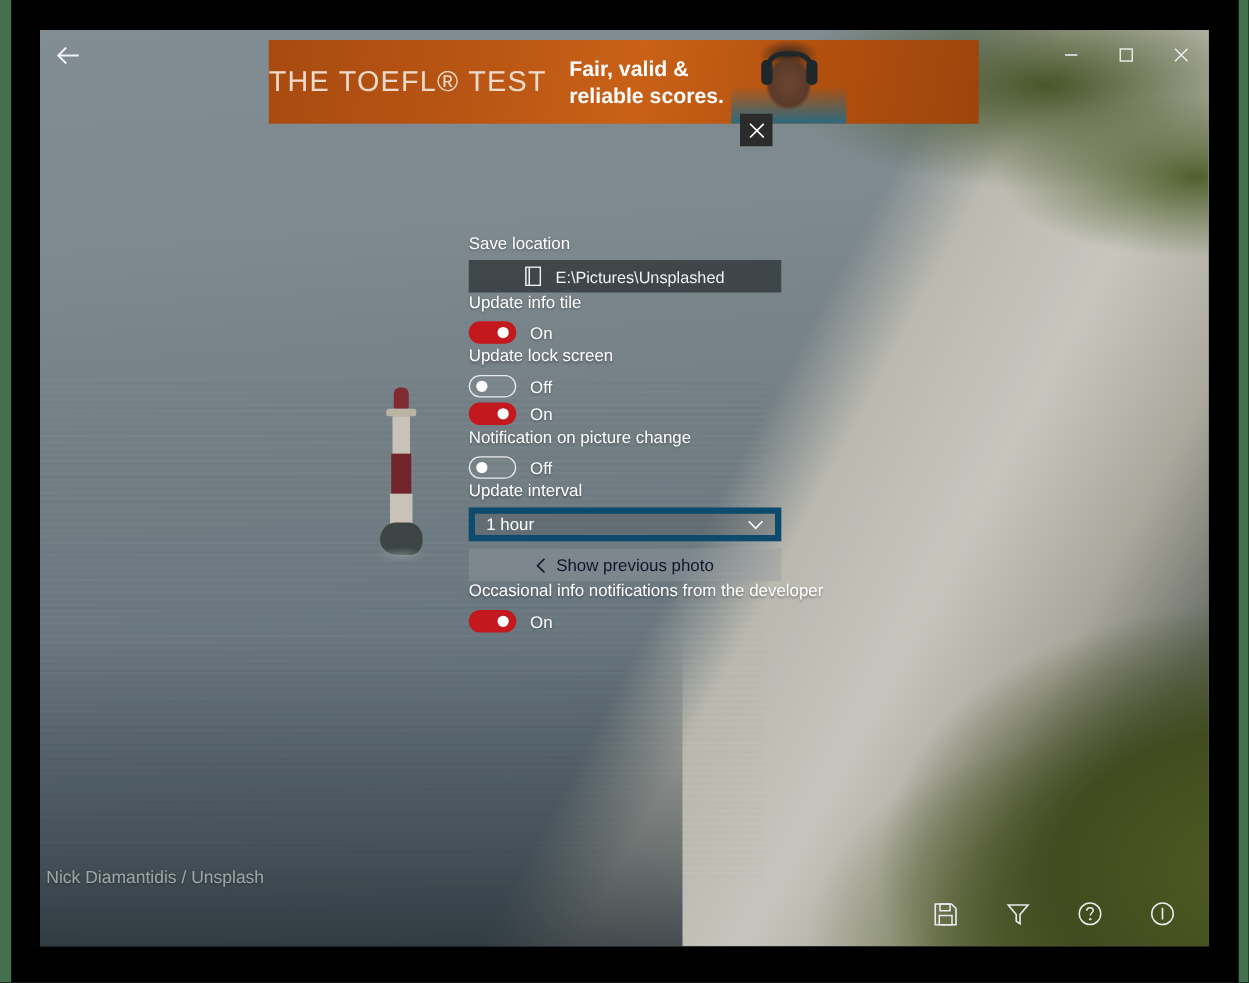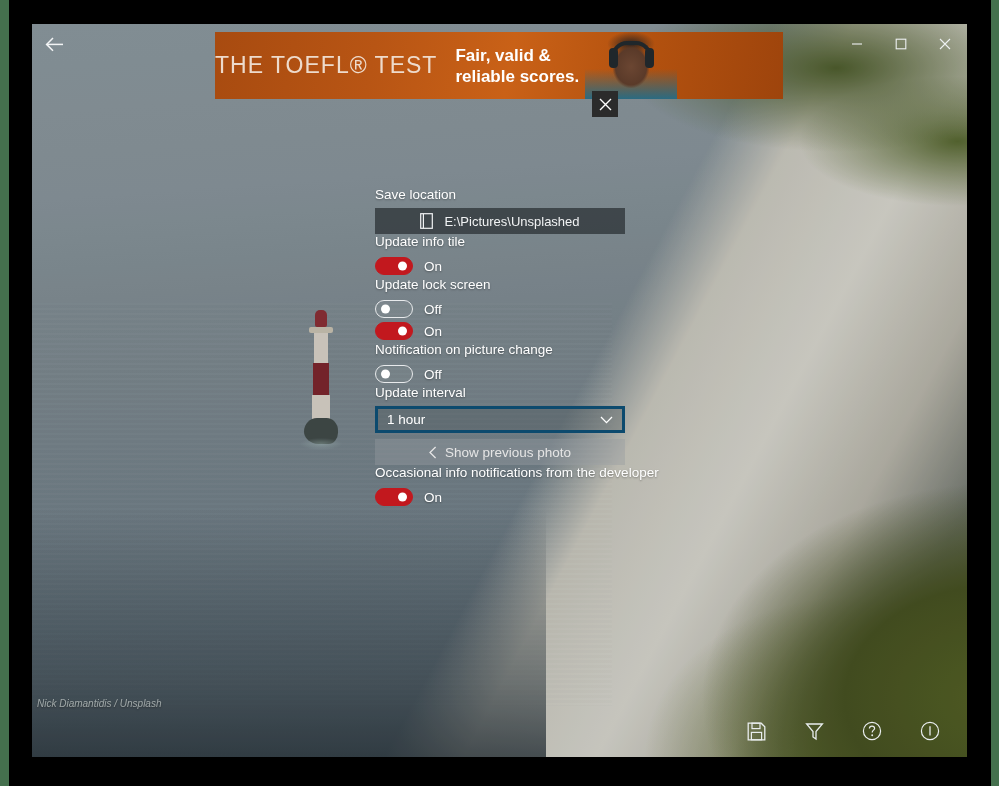--- a/index.html
+++ b/index.html
@@ -182,40 +182,39 @@
   .toggle.off { background: rgba(255,255,255,0.04); border: 1px solid #e8eaec; }
   .toggle .knob {
     position: absolute; top: 50%; transform: translateY(-50%);
     width: 9px; height: 9px; border-radius: 50%; background: #ffffff;
   }
   .toggle.on  .knob { right: 5px; }
   .toggle.off .knob { left: 5px; }
   .toggle-state { font-size: 13.5px; color: #ffffff; text-shadow: 0 1px 2px rgba(0,0,0,.35); }
 
   #interval-select {
-    width: 250px; height: 27px; border: 3px solid #0c4a6e;
+    width: 250px; height: 27px; border: 5px solid #0c4a6e;
     background: rgba(70,78,84,0.30);
     display: flex; align-items: center; padding: 0 9px;
     color: #ffffff; font-size: 13.5px;
   }
   #interval-select .sel-value { flex: 1; }
 
   #show-previous-button {
     margin-top: 6px;
     width: 250px; height: 26px; background: rgba(150,156,160,0.40);
     display: flex; align-items: center; justify-content: center; gap: 8px;
-    color: #e5e5e5; font-size: 13.5px;
+    color: #0f172a; font-size: 13.5px;
   }
 
   
   #attribution {
     position: absolute; left: 5px; bottom: 48px;
-    color: rgba(224,230,228,0.62); font-size: 10px;
+    color: rgba(224,230,228,0.62); font-size: 14px;
     text-shadow: 0 1px 2px rgba(0,0,0,.4);
-    font-style: italic;
   }
 
   
   #commandbar {
     position: absolute; left: 0; bottom: 0; width: 935px; height: 52px;
     display: flex; align-items: center; justify-content: flex-end;
     gap: 28px; padding-right: 22px;
   }
   .cmd-icon {
     width: 30px; height: 30px;

